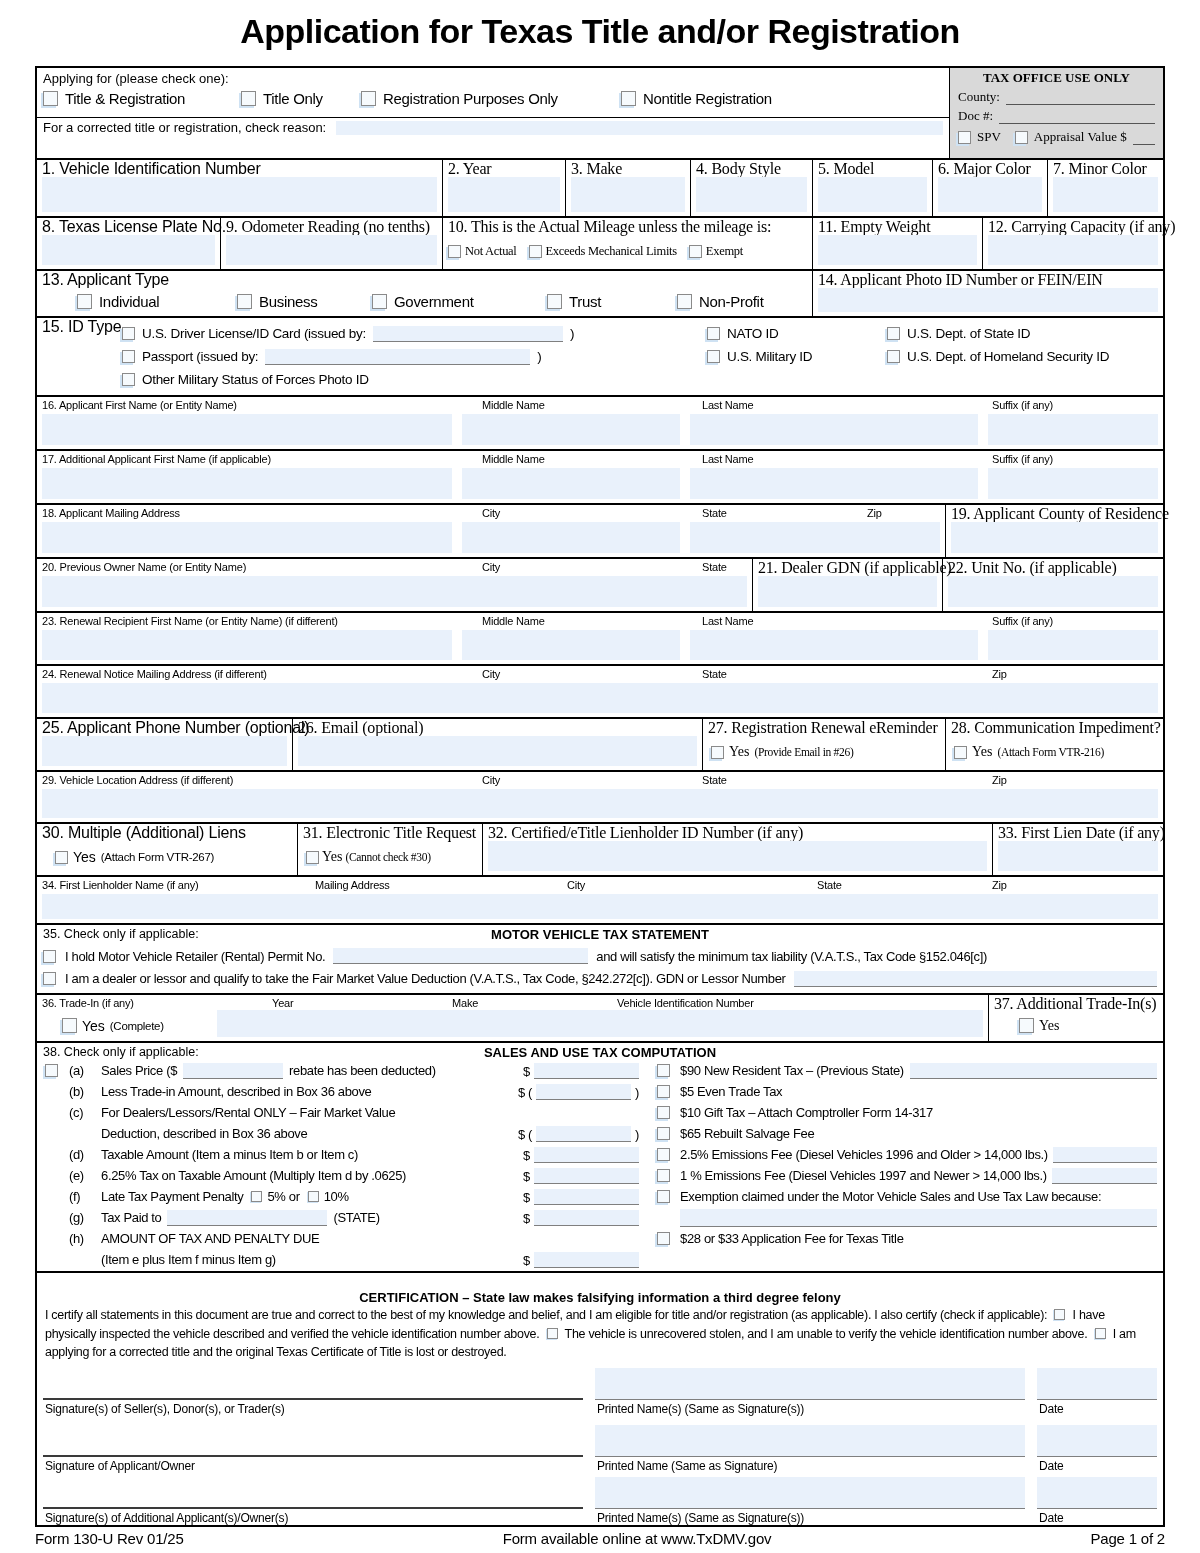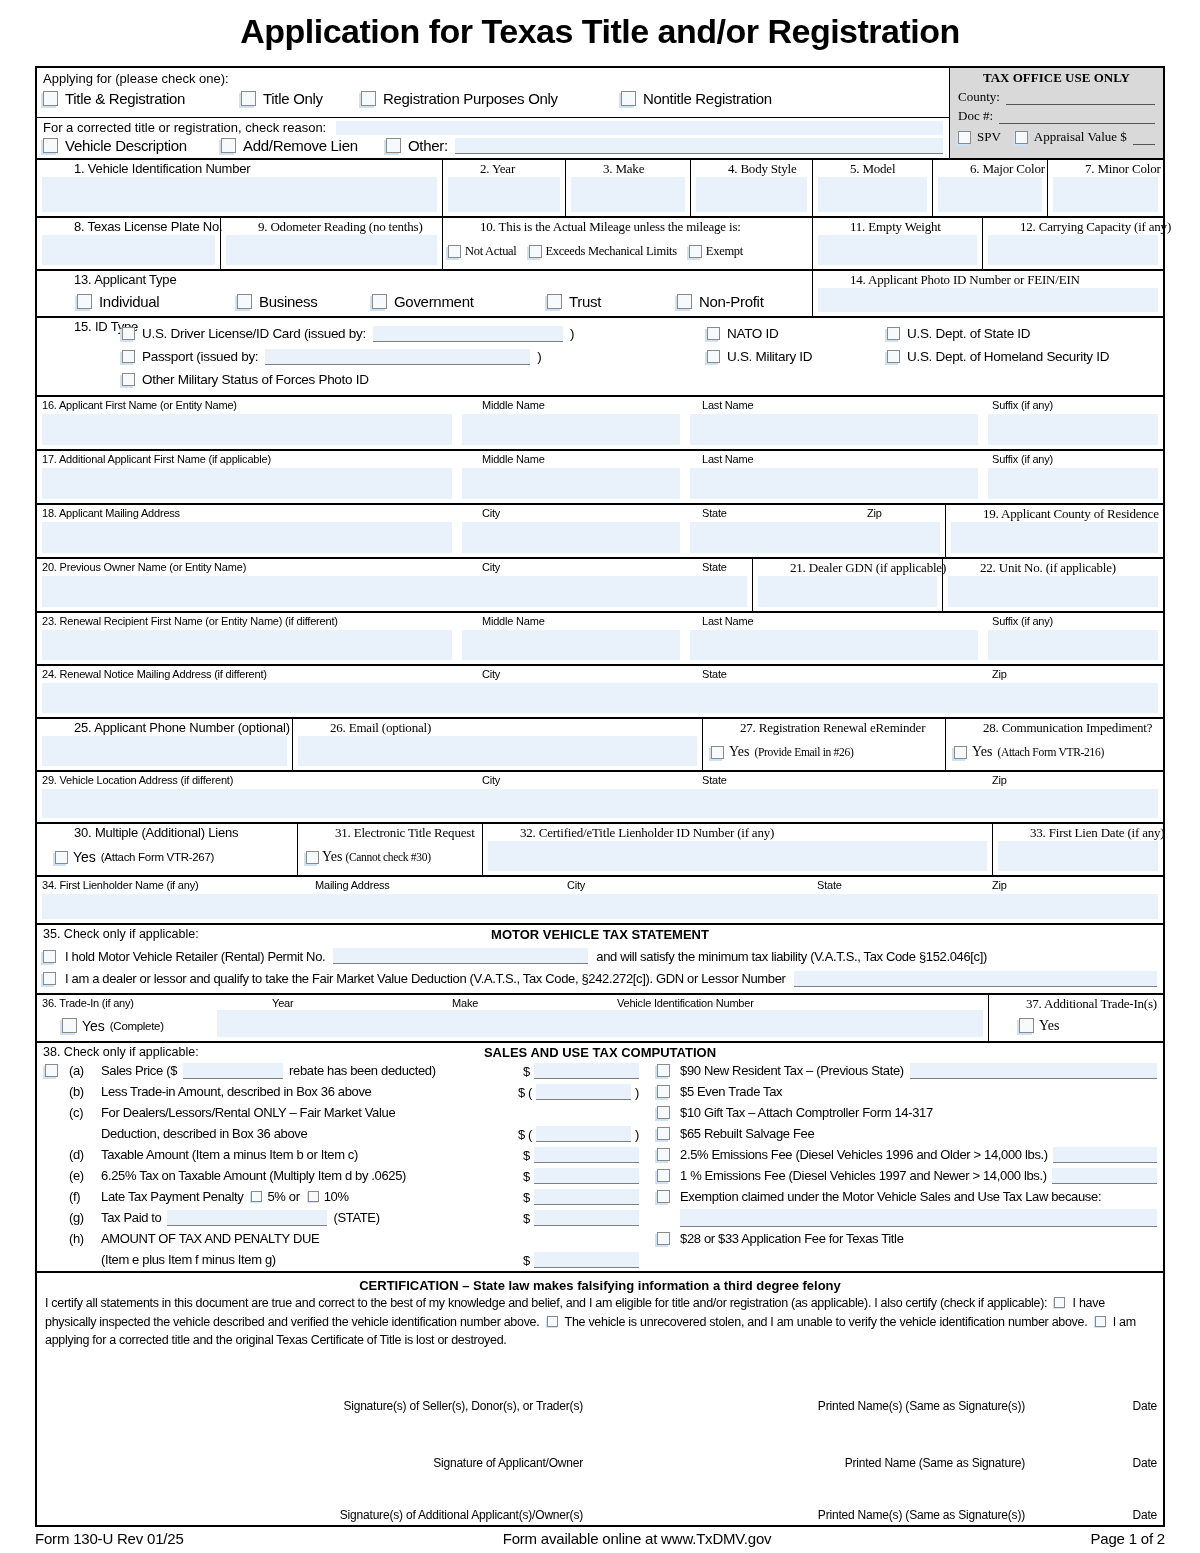--- a/index.html
+++ b/index.html
@@ -8,41 +8,41 @@
     width:1200px; height:1553px; background:#fff; color:#000;
     font-family:"Liberation Sans", sans-serif; position:relative; overflow:hidden;
   }
   .page-title { position:absolute; top:12px; left:0; width:100%; text-align:center;
     font-size:34px; font-weight:bold; letter-spacing:-0.5px; }
   .form { position:absolute; left:35px; top:66px; width:1130px; border:2px solid #000; background:#fff; }
   .r { display:flex; border-bottom:2px solid #000; position:relative; }
   .r:last-child { border-bottom:none; }
   .c { position:relative; display:flex; flex-direction:column; min-width:0; }
   .bl { border-left:1.5px solid #000;font-family:Liberation Serif, serif; }
-  .lbl { font-size:13px; line-height:13px; padding:2px 0 0 5px; white-space:nowrap; letter-spacing:-0.2px;margin-left:32px; }
+  .lbl { font-size:16px; line-height:13px; padding:2px 0 0 5px; white-space:nowrap; letter-spacing:-0.2px; }
   .lblrow { display:flex; font-size:11px; line-height:13px; padding:2px 0 0 5px; letter-spacing:-0.2px; }
   .lblrow > span { white-space:nowrap; overflow:hidden; }
   .fillrow { flex:1; display:flex; padding:2px 5px 4px 5px; gap:10px; }
   .fillrow > span { background:#e9f1fb; display:block; height:auto; }
   .fill { flex:1; background:#e9f1fb; margin:2px 5px 4px 5px; }
   .cb { display:inline-block; background:#f6fafd; border:1.5px solid #8a8a8a;
         box-shadow:-2px 2px 0 0 #cfe2f3; flex:none; }
   .cb15 { width:15px; height:15px; }
   .cb13 { width:13px; height:13px; }
   .cb11 { width:11px; height:11px; box-shadow:-1px 1px 0 0 #cfe2f3; }
   .optrow { display:flex; align-items:center; font-size:15px; letter-spacing:-0.3px; }
   .opt { display:flex; align-items:center; gap:7px; white-space:nowrap; }
   .blank { display:inline-block; background:#e9f1fb; border-bottom:1.5px solid #7f7f7f; height:16px; vertical-align:bottom; }
   .yesline { display:flex; align-items:center; gap:5px; font-size:14px; padding-left:8px; white-space:nowrap; }
   .note { font-size:11.5px; letter-spacing:-0.3px; }
   .tline { display:flex; align-items:center; font-size:13px; letter-spacing:-0.35px; height:21px; white-space:nowrap; }
   .amt { display:flex; align-items:flex-end; gap:4px; margin-left:auto; padding-right:4px; }
   .sec-head { text-align:center; font-weight:bold; font-size:13px; }
   .sigrow { display:flex; gap:12px; padding:0 6px; height:57px; }
-  .sigcol { display:flex; flex-direction:column;align-items:flex-end; }
+  .sigcol { display:flex; flex-direction:column; }
   .sigcol > .push { margin-top:auto; }
   .sigline { border-bottom:2px solid #3a3a3a; height:0; margin-bottom:2px; }
   .bluebox { height:32px; background:#e9f1fb; border-bottom:1.5px solid #7f7f7f; margin-bottom:2px; }
   .siglabel { font-size:12px; padding:0 0 3px 2px; letter-spacing:-0.2px; white-space:nowrap; }
   .taxoffice { background:#d9d9d9; }
   .toline { display:flex; align-items:flex-end; font-size:13px; padding:0 8px; margin-top:3px; }
   .toline .ul { flex:1; border-bottom:1.2px solid #555; height:15px; margin-left:6px; }
   .footer { position:absolute; top:1530px; left:35px; width:1130px; display:flex; font-size:15px; letter-spacing:-0.2px; }
   .footer .fc { flex:1; text-align:center; }
 </style>
@@ -74,35 +74,20 @@
             <span class="cb cb15"></span>
             <span>Nontitle Registration</span>
             </div>
         </div>
       </div>
       <div style="flex:1;padding:2px 6px 0 6px">
         <div style="display:flex;align-items:flex-end">
           <span style="font-size:13px">For a corrected title or registration, check reason:</span>
           <span class="blank" style="flex:1;margin-left:10px;border-bottom:none;height:14px"></span>
         </div>
-        <div class="optrow" style="margin-top:2px">
-          <div class="opt" style="width:178px">
-            <span class="cb cb15"></span>
-            <span>Vehicle Description</span>
-            </div>
-          <div class="opt" style="width:165px">
-            <span class="cb cb15"></span>
-            <span>Add/Remove Lien</span>
-            </div>
-          <div class="opt" style="flex:1">
-            <span class="cb cb15"></span>
-            <span>Other:</span>
-            <span class="blank" style="flex:1"></span>
-            </div>
-        </div>
       </div>
     </div>
     <div class="c bl taxoffice" style="flex:1">
       <div class="sec-head" style="padding-top:2px">TAX OFFICE USE ONLY</div>
       <div class="toline">
           <span>County:</span>
         <span class="ul"></span>
         </div>
       <div class="toline">
           <span>Doc #:</span>
@@ -630,21 +615,21 @@
             <span class="cb cb13" style="margin-right:10px"></span>
             <span>$28 or $33 Application Fee for Texas Title</span>
           </div>
         </div>
       </div>
     </div>
   </div>
 
   <div class="r" style="height:252px">
     <div class="c" style="flex:1">
-      <div class="sec-head" style="margin-top:5px">CERTIFICATION – State law makes falsifying information a third degree felony</div>
+      <div class="sec-head" style="margin-top:17px">CERTIFICATION – State law makes falsifying information a third degree felony</div>
       <div style="font-size:12.5px;line-height:18.5px;padding:1px 8px 0 8px;letter-spacing:-0.3px">
         <span>I certify all statements in this document are true and correct to the best of my knowledge and belief, and I am eligible for title and/or registration (as applicable). I also certify (check if applicable):</span>
         <span class="cb cb11" style="margin:0 4px;vertical-align:-1px"></span>
         <span>I have physically inspected the vehicle described and verified the vehicle identification number above.</span>
         <span class="cb cb11" style="margin:0 4px;vertical-align:-1px"></span>
         <span>The vehicle is unrecovered stolen, and I am unable to verify the vehicle identification number above.</span>
         <span class="cb cb11" style="margin:0 4px;vertical-align:-1px"></span>
         <span>I am applying for a corrected title and the original Texas Certificate of Title is lost or destroyed.</span>
       </div>
       <div style="flex:1;display:flex;flex-direction:column;justify-content:flex-end">

